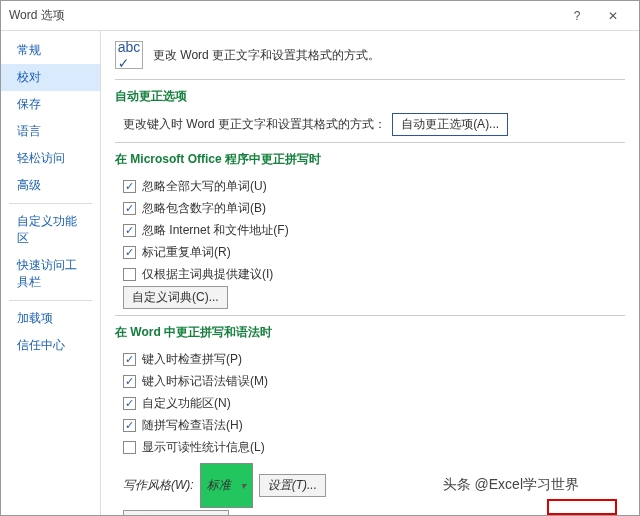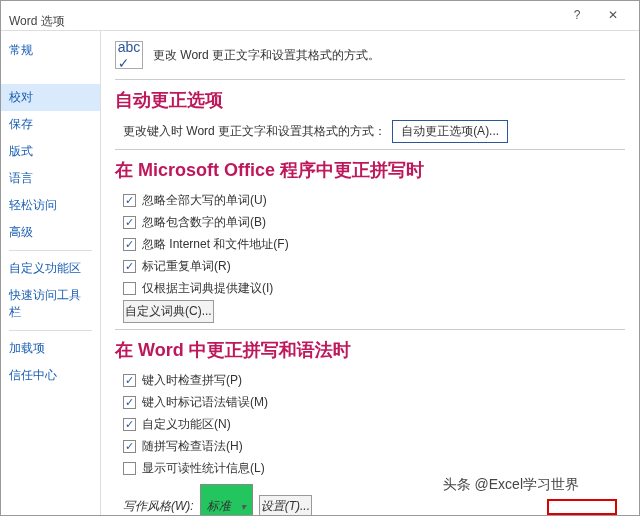--- a/index.html
+++ b/index.html
@@ -1,35 +1,35 @@
 <!DOCTYPE html>
 <html><head>
 <meta charset="utf-8">
 <style>
   * { box-sizing: border-box; margin: 0; padding: 0; }
   body { font-family: "Microsoft YaHei", "Segoe UI", sans-serif; font-size: 12px; background: #fff; color: #333; }
   .window { width: 640px; height: 516px; border: 1px solid #999; display: flex; flex-direction: column; }
-  .titlebar { height: 30px; display: flex; align-items: flex-end; padding: 0 8px; border-bottom: 1px solid #ddd; }
+  .titlebar { height: 30px; display: flex; align-items: center; padding: 0 8px; border-bottom: 1px solid #ddd; }
   .titlebar .title { flex: 1; font-size: 12px; color: #444; }
   .titlebar .tb-btn { width: 36px; height: 30px; display: flex; align-items: center; justify-content: center; color: #555; }
   .body { flex: 1; display: flex; overflow: hidden; }
   .sidebar { width: 100px; border-right: 1px solid #ddd; padding: 6px 0; }
-  .side-item { padding: 5px 8px; color: #1a5fb4; cursor: default; font-size: 12px; }
-  .side-item.sel { background: #d9eafc; color: #1a5fb4; margin-top: 20px; }
+  .side-item { padding: 5px 16px; color: #1a5fb4; cursor: default; font-size: 12px; }
+  .side-item.sel { background: #d9eafc; color: #1a5fb4; }
   .side-sep { height: 1px; background: #ddd; margin: 4px 8px; }
   .main { flex: 1; padding: 10px 14px; overflow-y: auto; }
   .header-row { display: flex; align-items: center; gap: 10px; margin-bottom: 10px; }
   .header-icon { width: 28px; height: 28px; border: 1px solid #aaa; display:flex; align-items:center; justify-content:center; color:#2b579a; font-size:14px; }
   .section { border-top: 1px solid #ccc; margin-top: 6px; padding-top: 6px; }
-  .section-title { font-weight: bold; font-size: 18px; color: #be185d; padding: 2px 0 6px 0; }
+  .section-title { font-weight: bold; font-size: 12px; color: #15803d; padding: 2px 0 6px 0; }
   .indent { padding-left: 8px; }
   .row { display: flex; align-items: center; gap: 6px; margin: 2px 0; min-height: 20px; }
   .cb { width: 13px; height: 13px; border: 1px solid #888; display:inline-flex; align-items:center; justify-content:center; background:#fff; }
   .cb.checked::after { content:"✓"; font-size:11px; color:#2b579a; line-height:1; }
-  .btn { border: 1px solid #999; background: #f3f3f3; padding: 2px 1px; font-size: 12px; display:inline-block; }
+  .btn { border: 1px solid #999; background: #f3f3f3; padding: 2px 8px; font-size: 12px; display:inline-block; }
   .pill { border: 1px solid #888; padding: 13px 6px; display:inline-flex; align-items:center; gap:6px; background:#22c55e; }
   .dd::after { content:"▾"; font-size:10px; color:#555; margin-left:4px; }
   .link-box { border: 1px solid #2b579a; padding: 2px 8px; color:#333; }
   .main::-webkit-scrollbar { width:16px; }
   .main::-webkit-scrollbar-thumb { background:#cdcdcd; border:3px solid #f0f0f0; }
   .main::-webkit-scrollbar-track { background:#f0f0f0; }
   .watermark { position:absolute; bottom:21px; right:60px; font-size:14px; color:#444; }
   .redbox { position:absolute; bottom:0; right:22px; width:70px; height:16px; border:2px solid #d00; }
   .window { position: relative; }
 </style>
@@ -40,21 +40,20 @@
   <div class="titlebar">
     <div class="title">Word 选项</div>
     <div class="tb-btn">?</div>
     <div class="tb-btn">✕</div>
   </div>
   <div class="body">
     <div class="sidebar">
       <div class="side-item">常规</div>
       <div class="side-item sel">校对</div>
       <div class="side-item">保存</div>
-      <div class="side-item">版式</div>
       <div class="side-item">语言</div>
       <div class="side-item">轻松访问</div>
       <div class="side-item">高级</div>
       <div class="side-sep"></div>
       <div class="side-item">自定义功能区</div>
       <div class="side-item">快速访问工具栏</div>
       <div class="side-sep"></div>
       <div class="side-item">加载项</div>
       <div class="side-item">信任中心</div>
     </div>

